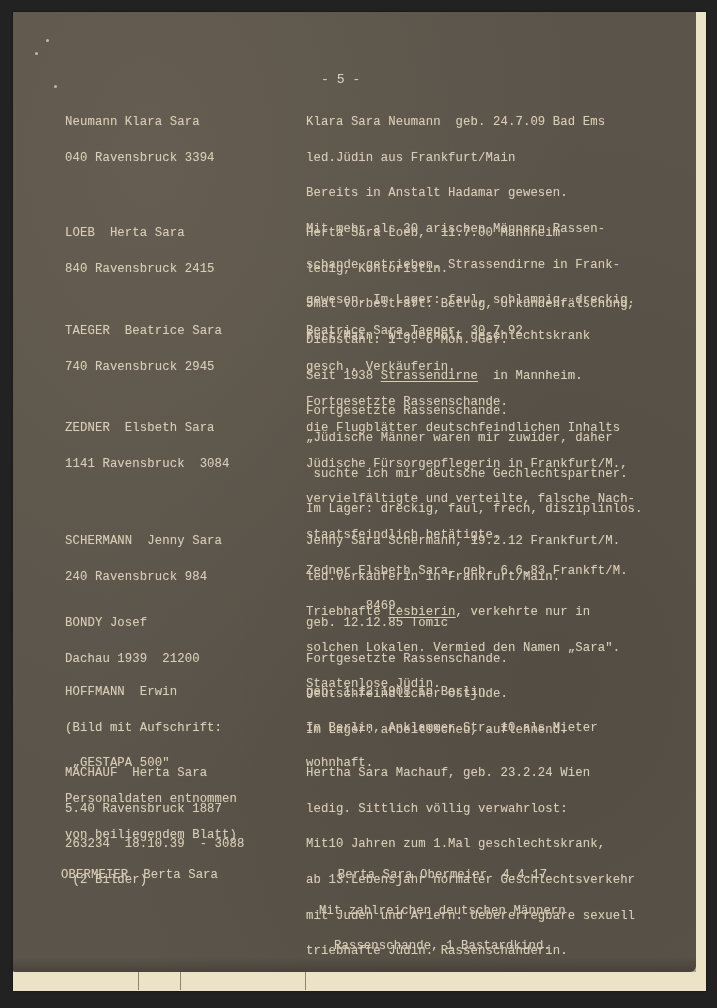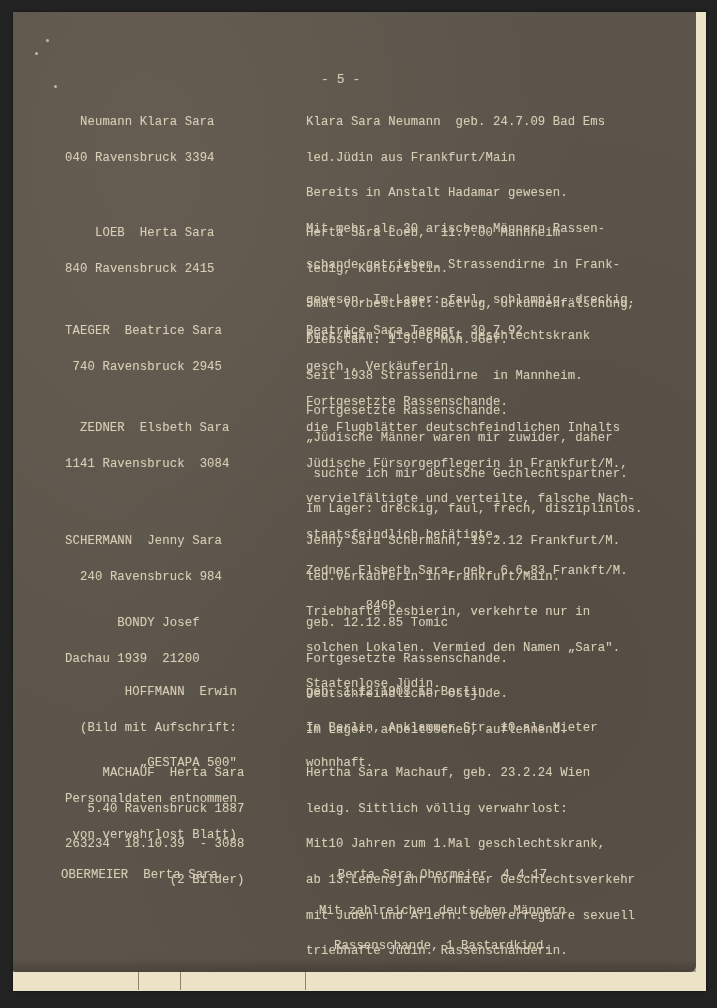--- a/index.html
+++ b/index.html
@@ -57,24 +57,24 @@
       white-space: pre;
       text-shadow: 0 0 1px rgba(215,204,181,0.35);
     }
     .page-number {
       position: absolute;
       left: 308px;
       top: 62px;
       font-size: 13px;
     }
     .entry { position: absolute; }
-    .left-col { position: absolute; left: 52px; text-align: right; }
+    .left-col { position: absolute; left: 52px; }
     .right-col { position: absolute; left: 293px; }
     .line { display: block; height: 11.9px; }
-    .underline { text-underline-offset: 2px; }
+    .underline { text-decoration: underline; text-underline-offset: 2px; }
     .speck {
       position: absolute;
       width: 3px; height: 3px;
       border-radius: 50%;
       background: #e8e0cc;
       opacity: 0.7;
     }
   </style>
 </head>
 <body>
@@ -175,21 +175,21 @@
         <span class="line">Im Lager: arbeitsscheu, auflehnend.</span>
       </div>
     </div>
 
     <div class="entry" style="top:651px;left:0;">
       <div class="text left-col">
         <span class="line">HOFFMANN  Erwin</span>
         <span class="line">(Bild mit Aufschrift:</span>
         <span class="line"> „GESTAPA 500"</span>
         <span class="line">Personaldaten entnommen</span>
-        <span class="line">von verwahrlost Blatt)</span>
+        <span class="line">von beiliegendem Blatt)</span>
       </div>
       <div class="text right-col">
         <span class="line">geb. 1.12.1908 in Berlin</span>
         <span class="line">In Berlin, Anklammer Str. 10 als Mieter</span>
         <span class="line">wohnhaft.</span>
       </div>
     </div>
 
     <div class="entry" style="top:732px;left:0;">
       <div class="text left-col">

